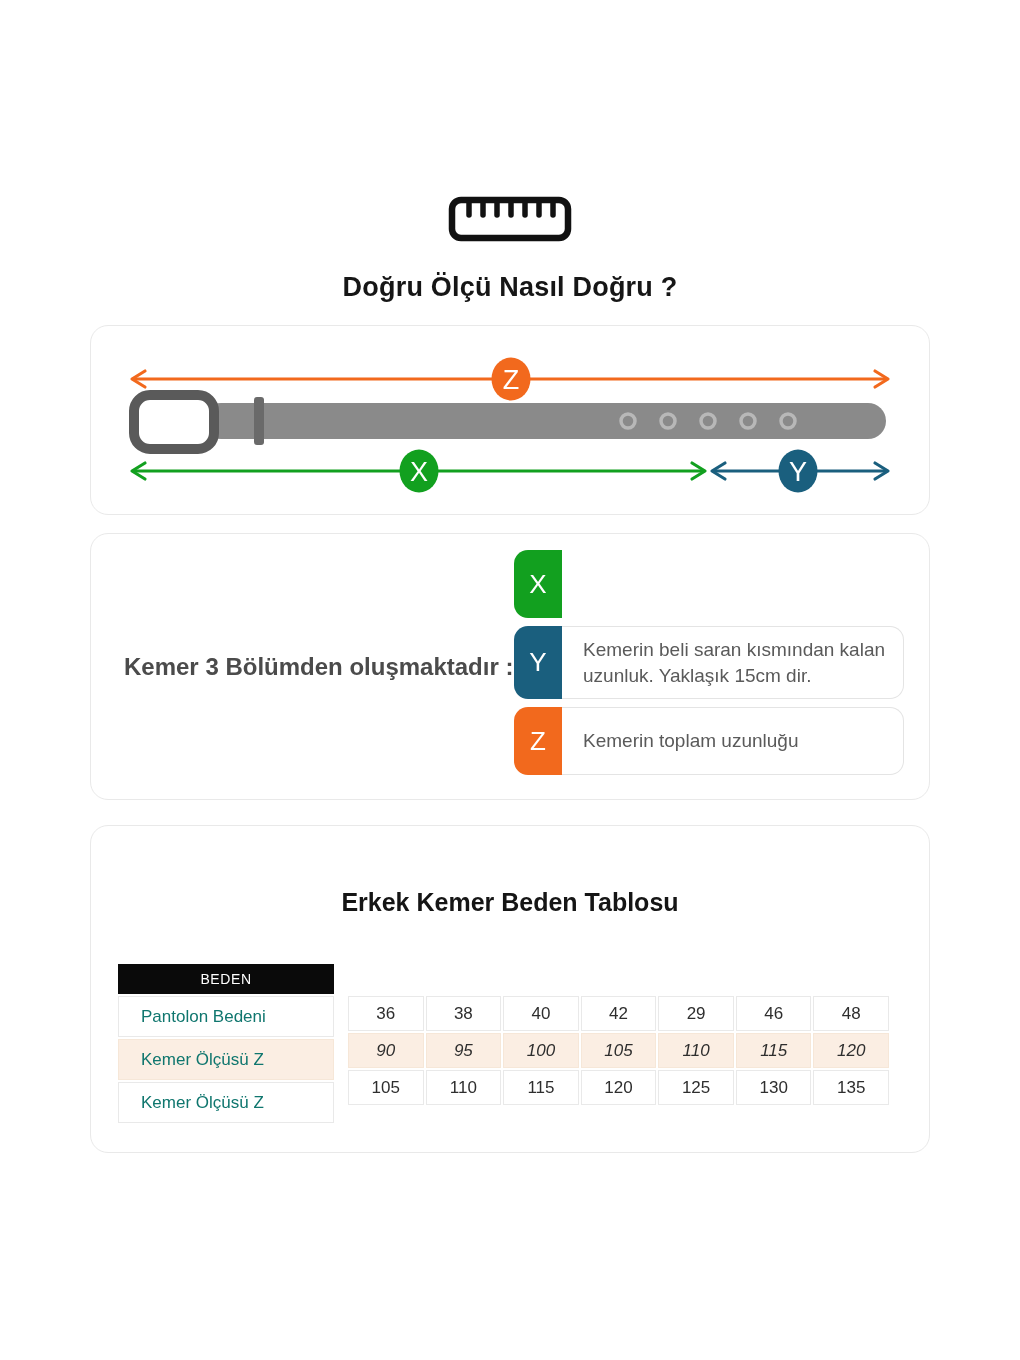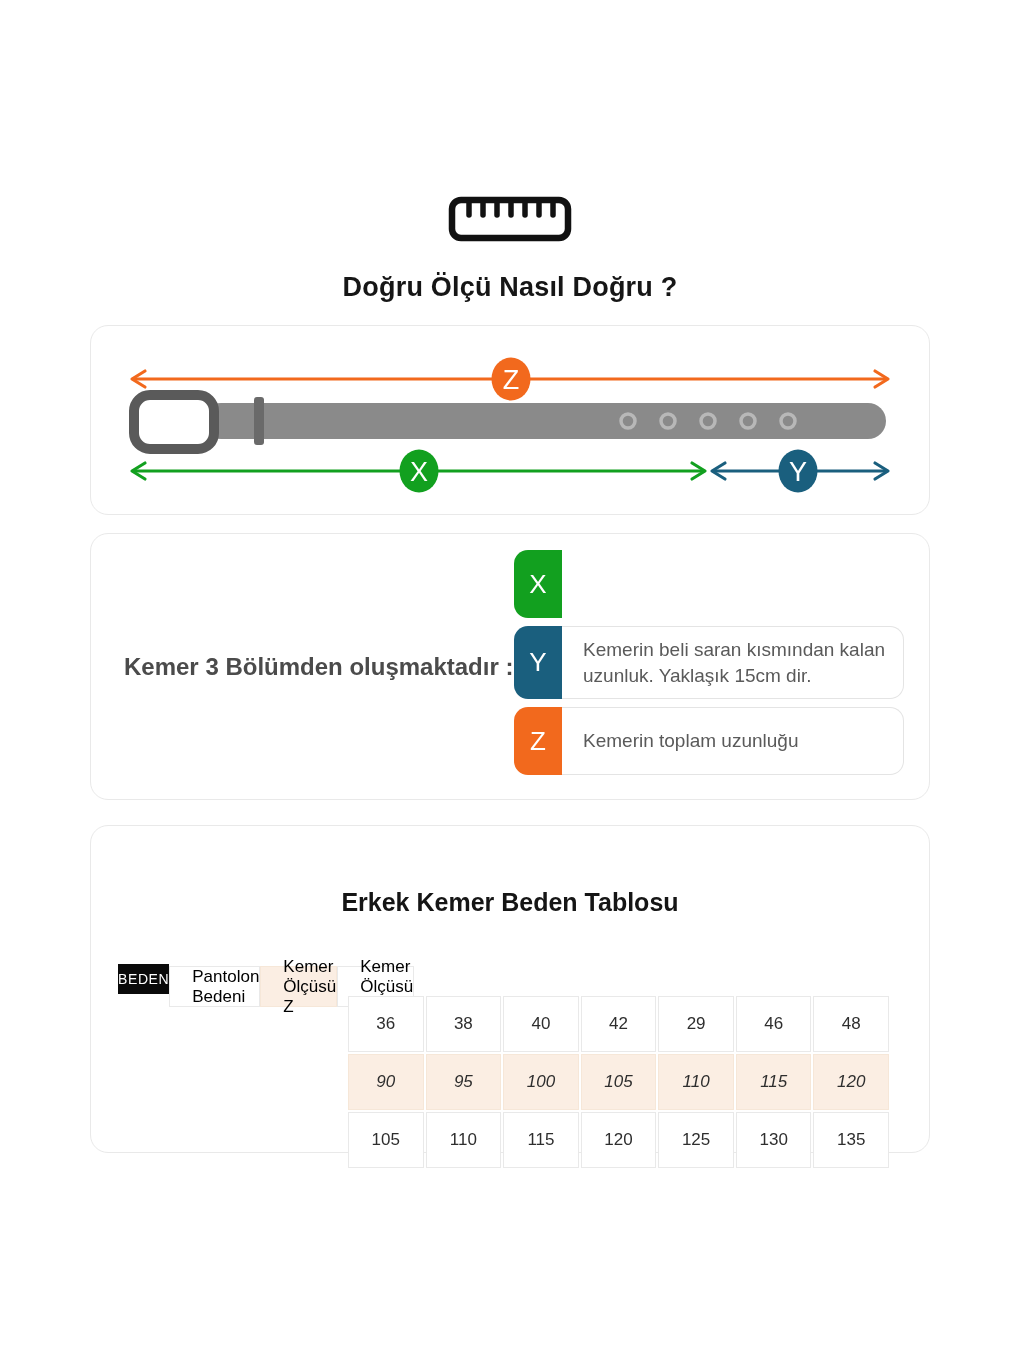--- a/index.html
+++ b/index.html
@@ -52,29 +52,29 @@
   .key-y{background:var(--y-teal);}
   .key-z{background:var(--z-orange);}
   .pill-text{flex:1;background:#fff;border:1px solid #e4e4e4;border-left:none;
     border-radius:0 14px 14px 0;display:flex;align-items:center;
     padding:10px 12px 10px 21px;font-size:19px;color:#5A5A5A;line-height:1.35;}
 
   
   .table-title{position:absolute;top:62px;left:0;right:0;text-align:center;
     font-size:25px;font-weight:700;color:#151515;}
   .table-area{position:absolute;left:27px;top:138px;display:flex;gap:14px;}
-  .label-col{width:216px;display:flex;flex-direction:row;}
+  .label-col{width:216px;display:flex;flex-direction:column;}
   .corner-header{height:30px;background:var(--header-black);color:#fff;
     display:flex;align-items:center;justify-content:center;
     font-size:14px;letter-spacing:.6px;}
   .label-cell{height:41px;margin-top:2px;border:1px solid #e9e9e9;background:#fff;
-    display:flex;align-items:center;padding-left:22px;font-size:17px;color:#000000;}
+    display:flex;align-items:center;padding-left:22px;font-size:17px;color:#0f766e;}
   .label-cell.highlight{background:var(--highlight-peach);border-color:#f6e7d8;}
   .values-grid{width:541px;display:flex;flex-direction:column;margin-top:30px;}
-  .val-row{display:flex;gap:2px;height:56px;margin-top:2px;text-align:center;}
+  .val-row{display:flex;gap:2px;height:35px;margin-top:2px;text-align:center;}
   .val-cell{flex:1;border:1px solid #e9e9e9;background:#fff;display:flex;
     align-items:center;justify-content:center;font-size:17px;color:#2E2E2E;}
   .val-row.highlight .val-cell{background:var(--highlight-peach);border-color:#f6e7d8;font-style:italic;}
 </style>
 </head>
 <body>
 
 <div class="page">
 
   <div class="ruler-wrap">

